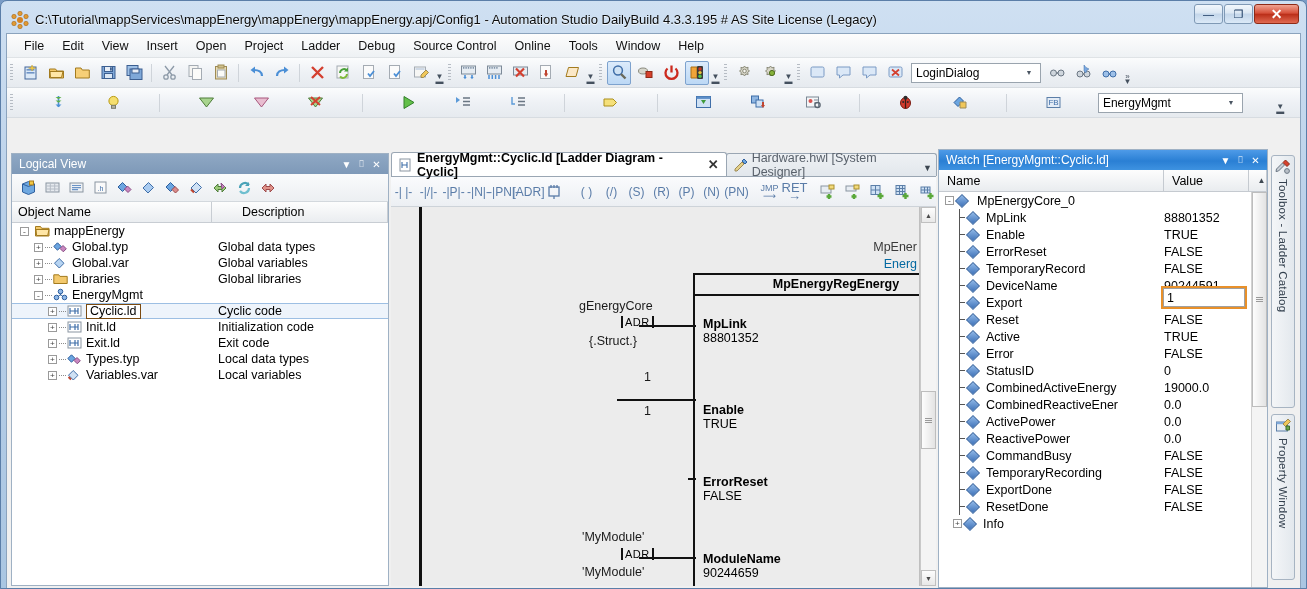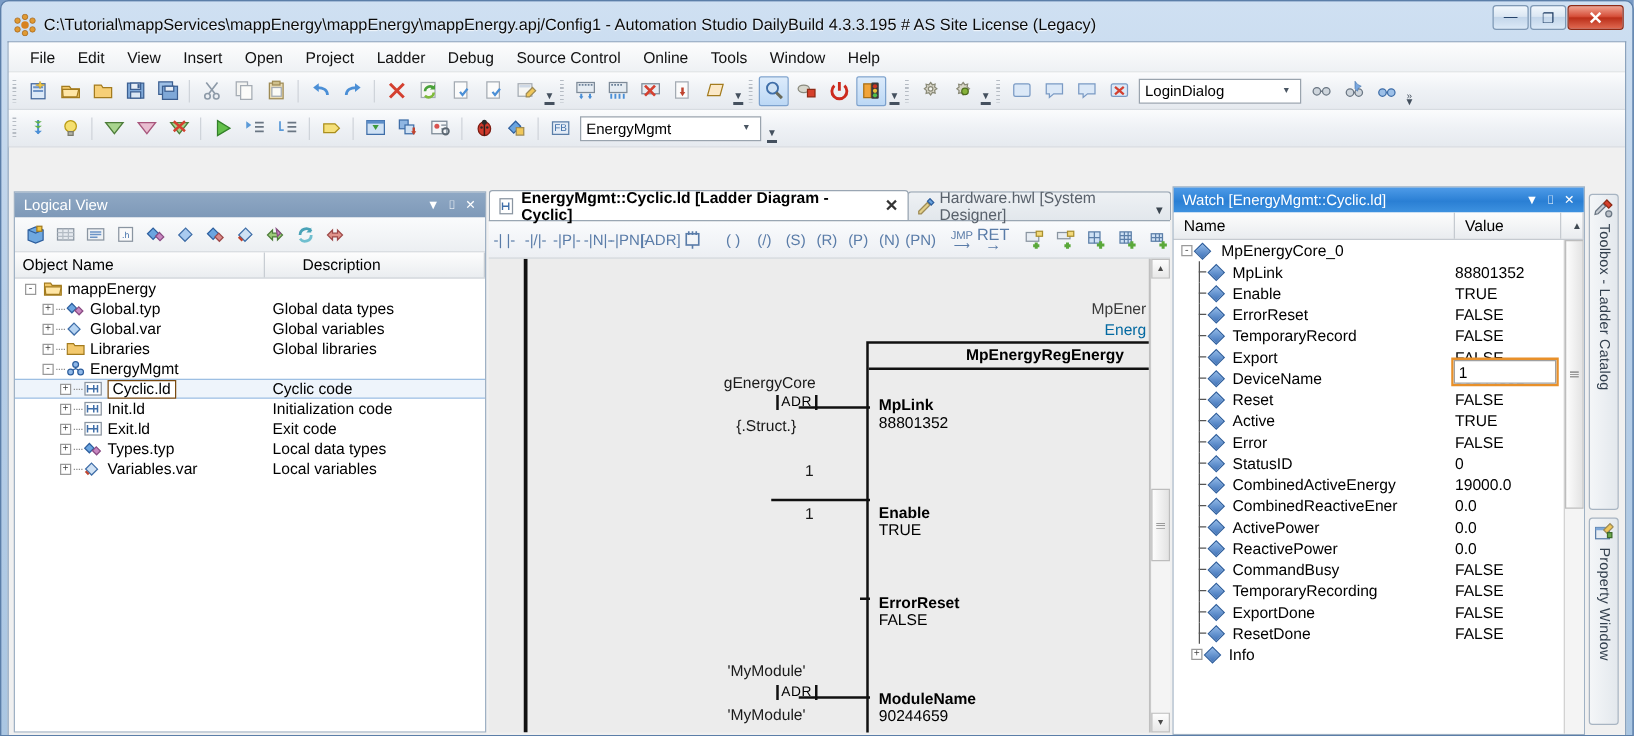--- a/index.html
+++ b/index.html
@@ -590,21 +590,21 @@
             <path d="M8 10h1" stroke="#3f6ea8" stroke-width="1.3"></path>
           </svg>
         </span>
 
       <span class="tb-overflow">
           <i>»</i>
           <i>▼</i>
         </span>
     </div>
 
-    <div class="toolbar-row" style="justify-content:flex-start;padding-right:2px;">
+    <div class="toolbar-row" style="justify-content:space-between;padding-right:14px;">
       <span class="grip"></span>
       <span class="tb-btn">
         <svg class="ico" viewBox="0 0 17 17">
             <path d="M8.5 2v11" stroke="#4b8fd6" stroke-width="1.6"></path>
             <g fill="#5eb04a">
               <path d="M5.5 3h6l-3 2.2z"></path>
               <path d="M5.5 6.5h6l-3 2.2z"></path>
             </g>
             <path d="M5.5 10.5h6l-3 2.8z" fill="#4b8fd6"></path>
           </svg>
@@ -1173,38 +1173,38 @@
             <div class="wrow">
                 <span class="wname">
                   <span style="width:14px;display:inline-block"></span>
                   <span class="tline"></span>
                   <span class="diamond"></span>
                   <span style="margin-left:4px">TemporaryRecord</span>
                 </span>
                 <span class="wval">FALSE</span>
               </div>
             <div class="wrow">
+                <span class="wname">
+                  <span style="width:14px;display:inline-block"></span>
+                  <span class="tline"></span>
+                  <span class="diamond"></span>
+                  <span style="margin-left:4px">DeviceName</span>
+                </span>
+                <span class="wval">90244591</span>
+              </div>
+
+            <div class="wrow">
               <span class="wname">
                   <span style="width:14px;display:inline-block"></span>
                   <span class="tline"></span>
                   <span class="diamond"></span>
                   <span style="margin-left:4px">Export</span>
                 </span>
               <span class="wval">FALSE</span>
             </div>
-
-            <div class="wrow">
-                <span class="wname">
-                  <span style="width:14px;display:inline-block"></span>
-                  <span class="tline"></span>
-                  <span class="diamond"></span>
-                  <span style="margin-left:4px">DeviceName</span>
-                </span>
-                <span class="wval">90244591</span>
-              </div>
 
             <div class="wrow">
                 <span class="wname">
                   <span style="width:14px;display:inline-block"></span>
                   <span class="tline"></span>
                   <span class="diamond"></span>
                   <span style="margin-left:4px">Reset</span>
                 </span>
                 <span class="wval">FALSE</span>
               </div>

